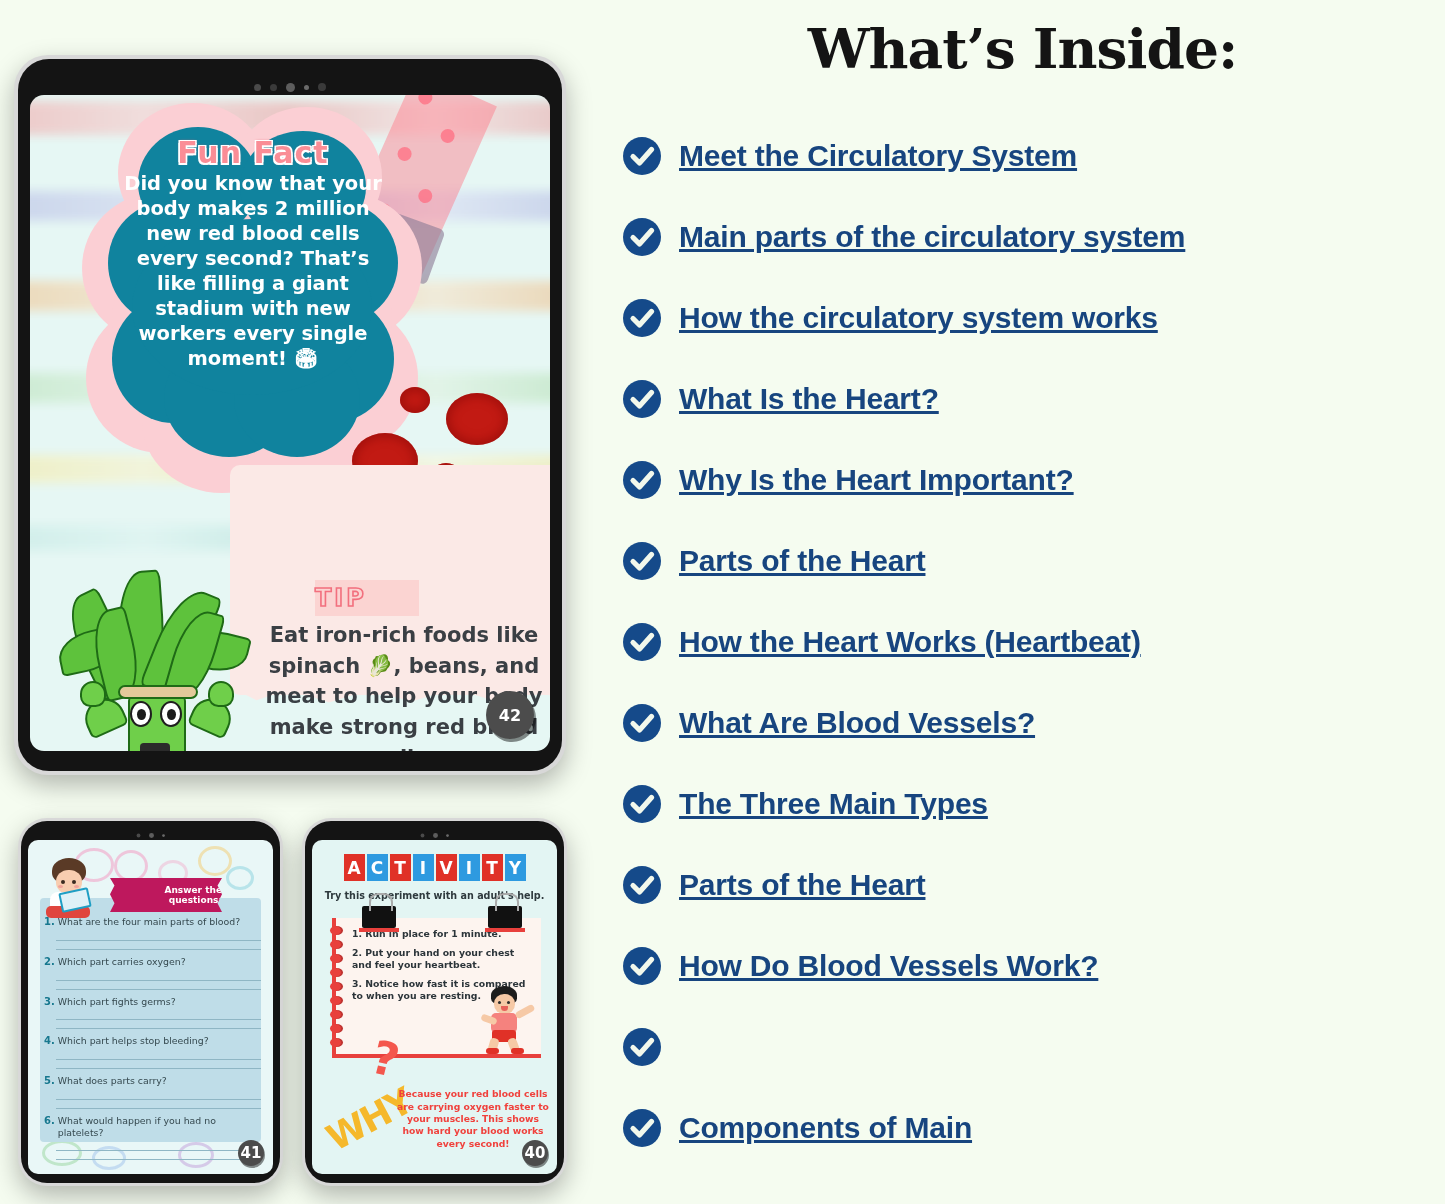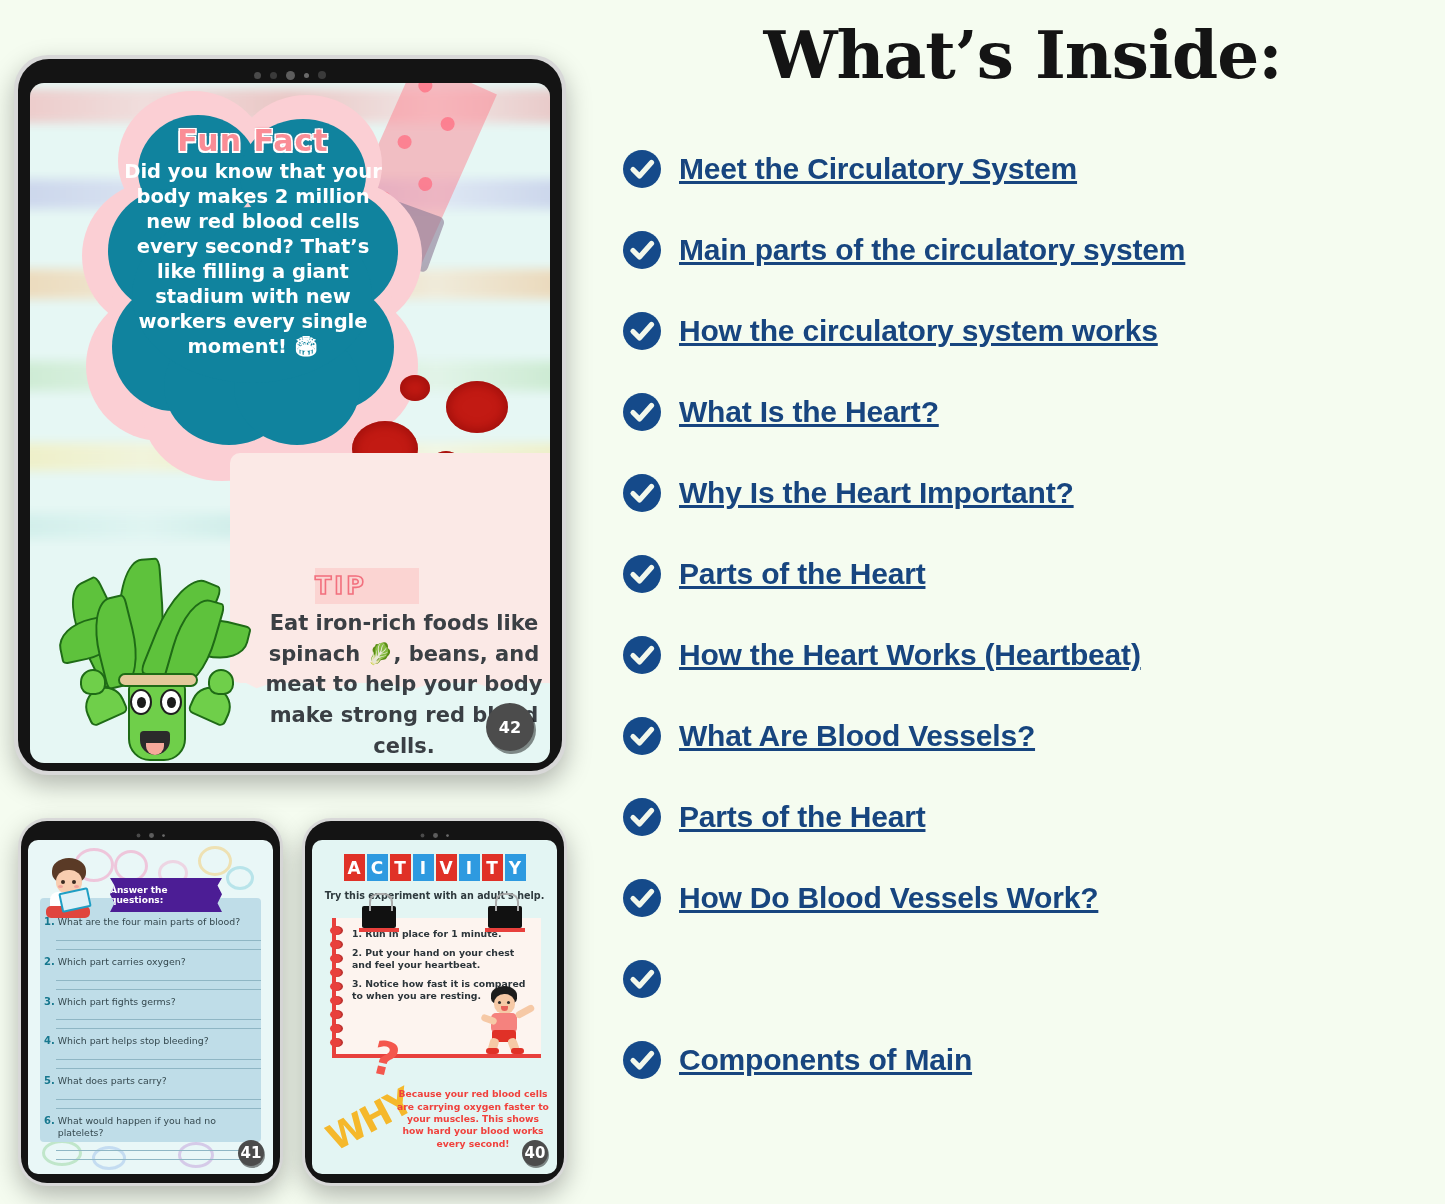--- a/index.html
+++ b/index.html
@@ -10,21 +10,21 @@
     overflow:hidden; position:relative;
   }
 
   
   #left-col { position:absolute; left:0; top:0; width:600px; height:1204px; }
 
   
   .tablet { position:absolute; background:#d8d8d8; border-radius:34px; padding:4px;
             box-shadow:0 10px 26px rgba(0,0,0,.28); }
   .tablet-inner { background:#141414; border-radius:31px; width:100%; height:100%;
-                  padding:8px 12px; display:flex; flex-direction:column; }
+                  padding:20px 12px; display:flex; flex-direction:column; }
   .cam-row { height:16px; display:flex; align-items:center; justify-content:center; gap:9px; }
   .cam-dot { background:#4a4a4a; border-radius:50%; }
   .cam-dot.d1{width:7px;height:7px}.cam-dot.d2{width:7px;height:7px;background:#3a3a3a}
   .cam-dot.d3{width:9px;height:9px;background:#5d5d5d}.cam-dot.d4{width:5px;height:5px;background:#6a6a6a}
   .cam-dot.d5{width:8px;height:8px;background:#3a3a3a}
   .screen { flex:1; border-radius:14px; overflow:hidden; position:relative;
             background:#e6f7f4; }
 
   
   #tablet-main { left:14px; top:55px; width:552px; height:720px; }
@@ -115,22 +115,22 @@
   #tablet-q .cam-row, #tablet-act .cam-row { height:10px; gap:5px; }
   #tablet-q .cam-dot, #tablet-act .cam-dot { transform:scale(.55); }
   #tablet-q .screen, #tablet-act .screen { border-radius:10px; }
 
   
   .q-screen { background:#e9f7f7; position:relative; width:100%; height:100%; }
   .doodle { position:absolute; border:3px solid; border-radius:50%; opacity:.55; }
   .q-panel { position:absolute; left:12px; top:58px; width:calc(100% - 24px); bottom:32px;
              background:#bfdde8; border-radius:4px; }
   .q-banner { position:absolute; left:82px; top:38px; width:112px; height:34px;
-              background:#4c1d95; z-index:6; display:flex; flex-direction:column;
-              align-items:flex-start; justify-content:center; line-height:1.12;
+              background:#be185d; z-index:6; display:flex; flex-direction:column;
+              align-items:flex-end; justify-content:center; line-height:1.12;
               clip-path:polygon(0 0,100% 0,96% 22%,100% 48%,96% 74%,100% 100%,0 100%,4% 74%,0 48%,4% 22%); }
   .q-banner span { color:#fff; font-family:"DejaVu Sans", sans-serif; font-weight:bold; font-size:9px; }
   .q-list { position:absolute; left:16px; top:76px; right:12px; z-index:5; }
   .q-item { display:flex; gap:3px; margin-bottom:4px; }
   .q-num { font-family:"DejaVu Sans", sans-serif; font-weight:bold; font-size:10px; color:#17788f;
            flex:0 0 auto; }
   .q-txt { font-family:"DejaVu Sans", sans-serif; font-size:9.4px; color:#35494f; line-height:1.25; }
   .q-lines { margin:1px 0 6px 12px; }
   .q-line { border-bottom:1px solid #8fb6c4; height:9px; }
   .kid-reader { position:absolute; left:10px; top:16px; width:62px; height:62px; z-index:7; }
@@ -163,21 +163,21 @@
               letter-spacing:-2px; }
   .why-q { position:absolute; left:60px; bottom:88px; font-family:"DejaVu Sans", sans-serif;
            font-weight:bold; font-size:46px; color:#f4574d; transform:rotate(14deg); }
   .why-text { position:absolute; right:8px; bottom:24px; width:152px; text-align:center;
               font-family:"DejaVu Sans", sans-serif; font-weight:bold; font-size:9.2px;
               color:#f0413c; line-height:1.34; }
 
   
   #right-col { position:absolute; left:600px; top:0; width:845px; height:1204px; }
   #whats-inside-title { text-align:center; margin-top:16px;
-      font-family:"DejaVu Serif", serif; font-weight:bold; font-size:66px; color:#141414;
+      font-family:"DejaVu Serif", serif; font-weight:bold; font-size:55px; color:#141414;
       letter-spacing:-1px; }
   #checklist { margin-top:34px; padding-left:22px; }
   .cl-item { display:flex; align-items:center; gap:17px; height:81px; }
   .cl-check { flex:0 0 auto; width:40px; height:40px; }
   .cl-label { font-family:"Liberation Sans", sans-serif; font-weight:bold; font-size:30px;
               color:#17457f; letter-spacing:-.2px; white-space:nowrap;text-decoration:underline; }
 </style>
 </head>
 <body>
 
@@ -517,20 +517,27 @@
     </div>
 
     <div class="cl-item">
       <svg class="cl-check" viewBox="0 0 40 40">
         <circle cx="20" cy="20" r="19" fill="#154a8a"></circle>
         <path d="M11 20.5 L17.5 27 L29.5 13.5" fill="none" stroke="#f2f8ec" stroke-width="5.2" stroke-linecap="round" stroke-linejoin="round"></path>
       </svg>
       <span class="cl-label">What Are Blood Vessels?</span>
     </div>
 
+    <div class="cl-item">
+      <svg class="cl-check" viewBox="0 0 40 40">
+        <circle cx="20" cy="20" r="19" fill="#154a8a"></circle>
+        <path d="M11 20.5 L17.5 27 L29.5 13.5" fill="none" stroke="#f2f8ec" stroke-width="5.2" stroke-linecap="round" stroke-linejoin="round"></path>
+      </svg>
+      <span class="cl-label">The Three Main Types</span>
+    </div>
 
     <div class="cl-item">
       <svg class="cl-check" viewBox="0 0 40 40">
         <circle cx="20" cy="20" r="19" fill="#154a8a"></circle>
         <path d="M11 20.5 L17.5 27 L29.5 13.5" fill="none" stroke="#f2f8ec" stroke-width="5.2" stroke-linecap="round" stroke-linejoin="round"></path>
       </svg>
       <span class="cl-label">Parts of the Heart</span>
     </div>
 
     <div class="cl-item">

